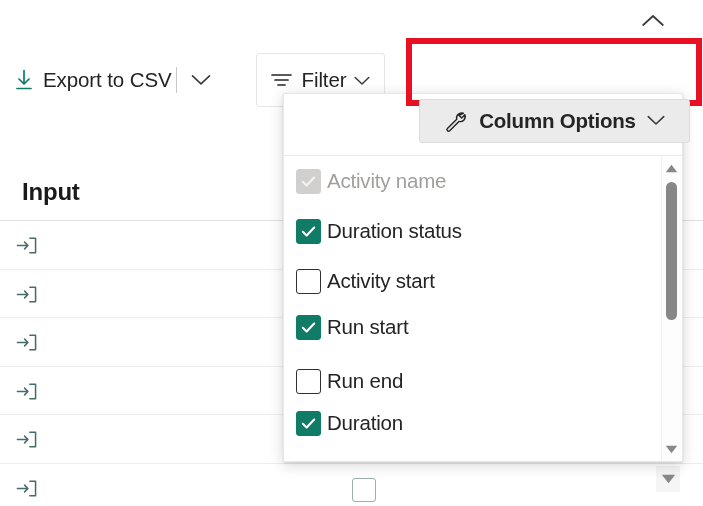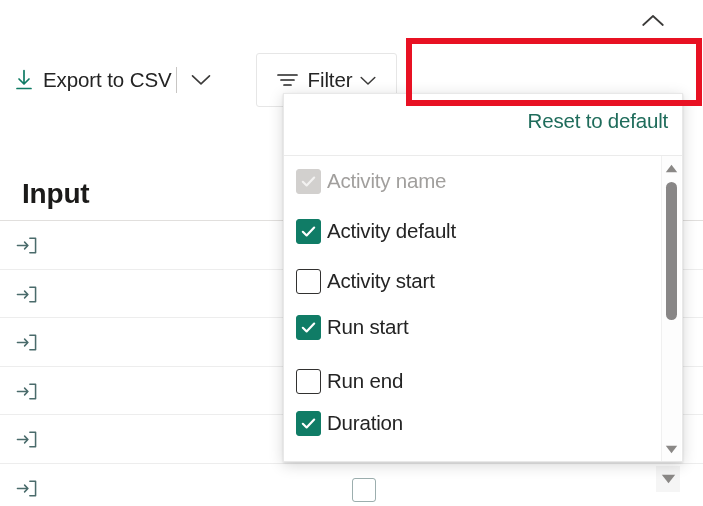--- a/index.html
+++ b/index.html
@@ -87,21 +87,21 @@
     align-items: center;
     justify-content: center;
     color: #3b3a39;
     cursor: pointer;
   }
 
   .filter-btn {
     position: absolute;
     left: 256px;
     top: 4px;
-    width: 141px;
+    width: 129px;
     height: 54px;
     background: #ffffff;
     border: 1px solid #e6e6e6;
     border-radius: 3px;
     display: flex;
     align-items: center;
     justify-content: center;
     gap: 10px;
     cursor: pointer;
     box-sizing: border-box;
@@ -189,21 +189,21 @@
     top: 0;
     width: 703px;
     height: 61px;
     border-bottom: 1px solid #e1dfdd;
     box-sizing: border-box;
   }
   .col-header {
     position: absolute;
     left: 22px;
     top: 18px;
-    font-size: 28px;
+    font-size: 24px;
     font-weight: 700;
     color: #1b1a19;
     letter-spacing: -0.2px;
   }
   .table-row {
     position: absolute;
     left: 0;
     width: 703px;
     height: 48.5px;
     border-bottom: 1px solid #ededed;
@@ -411,20 +411,33 @@
         </svg>
       </span>
       <span class="filter-label">Filter</span>
       <span class="filter-caret">
         <svg width="16" height="10" viewBox="0 0 16 10" fill="none" aria-hidden="true">
           <path d="M1.2 1.5 L8 8 L14.8 1.5" stroke="currentColor" stroke-width="1.5" fill="none" stroke-linecap="round" stroke-linejoin="round"></path>
         </svg>
       </span>
     </div>
 
+    <div class="colopts-btn">
+      <span class="wrench-icon">
+        <svg width="23" height="23" viewBox="0 0 24 24" fill="none" aria-hidden="true">
+          <path d="M20.2 3.4 a5.2 5.2 0 0 0-6.9 6.2 L3.6 19.3 a1.6 1.6 0 0 0 2.3 2.3 l9.7-9.7 a5.2 5.2 0 0 0 6.2-6.9 L18.4 8.4 15.5 5.5 Z" stroke="currentColor" stroke-width="1.5" fill="none" stroke-linejoin="round"></path>
+        </svg>
+      </span>
+      <span class="colopts-label">Column Options</span>
+      <span class="colopts-caret">
+        <svg width="18" height="11" viewBox="0 0 18 11" fill="none" aria-hidden="true">
+          <path d="M1.3 1.6 L9 9 L16.7 1.6" stroke="currentColor" stroke-width="1.6" fill="none" stroke-linecap="round" stroke-linejoin="round"></path>
+        </svg>
+      </span>
+    </div>
 
   </div>
 
   <div class="highlight-box"></div>
 
   <div class="table">
     <div class="table-head">
       <div class="col-header">Input</div>
     </div>
 
@@ -494,21 +507,21 @@
         </span>
         <span class="cb-label">Activity name</span>
       </div>
 
       <div class="cb-item" style="top:50px">
         <span class="cb-box checked">
           <svg class="cb-check" viewBox="0 0 18 18" fill="none" aria-hidden="true">
             <path d="M3 9.3 L7 13.2 L15 4.8" stroke="currentColor" stroke-width="2.3" fill="none" stroke-linecap="round" stroke-linejoin="round"></path>
           </svg>
         </span>
-        <span class="cb-label">Activity default</span>
+        <span class="cb-label">Duration status</span>
       </div>
 
       <div class="cb-item" style="top:100px">
         <span class="cb-box unchecked"></span>
         <span class="cb-label">Activity start</span>
       </div>
 
       <div class="cb-item" style="top:146px">
         <span class="cb-box checked">
           <svg class="cb-check" viewBox="0 0 18 18" fill="none" aria-hidden="true">

